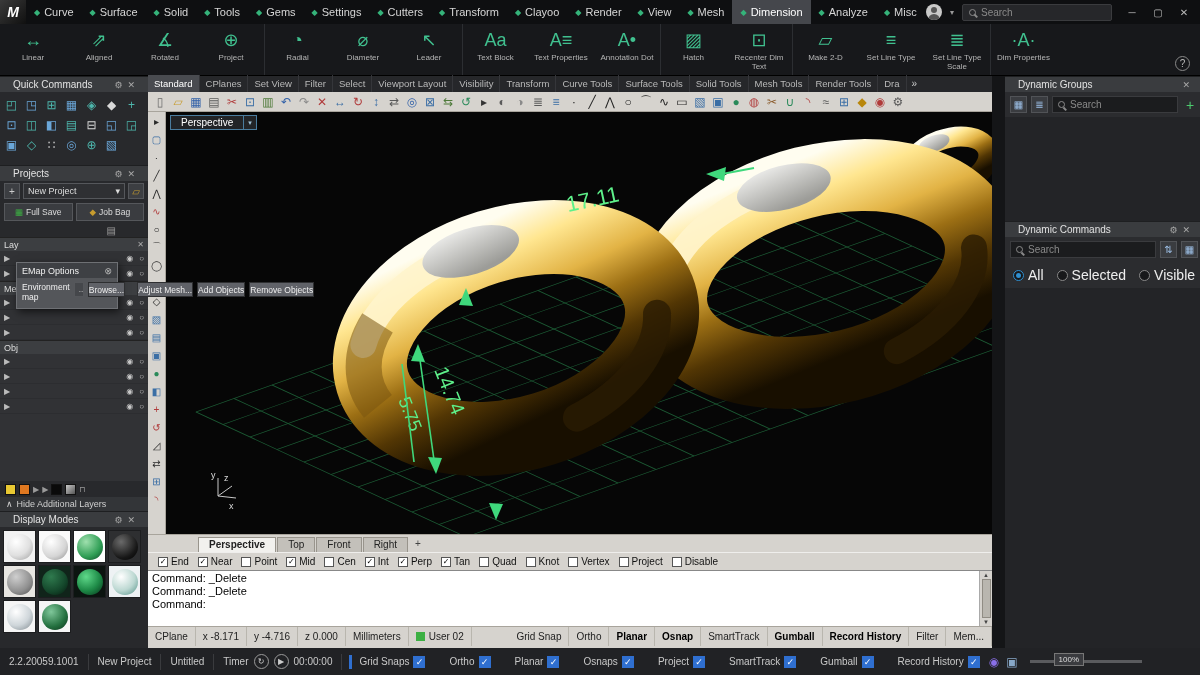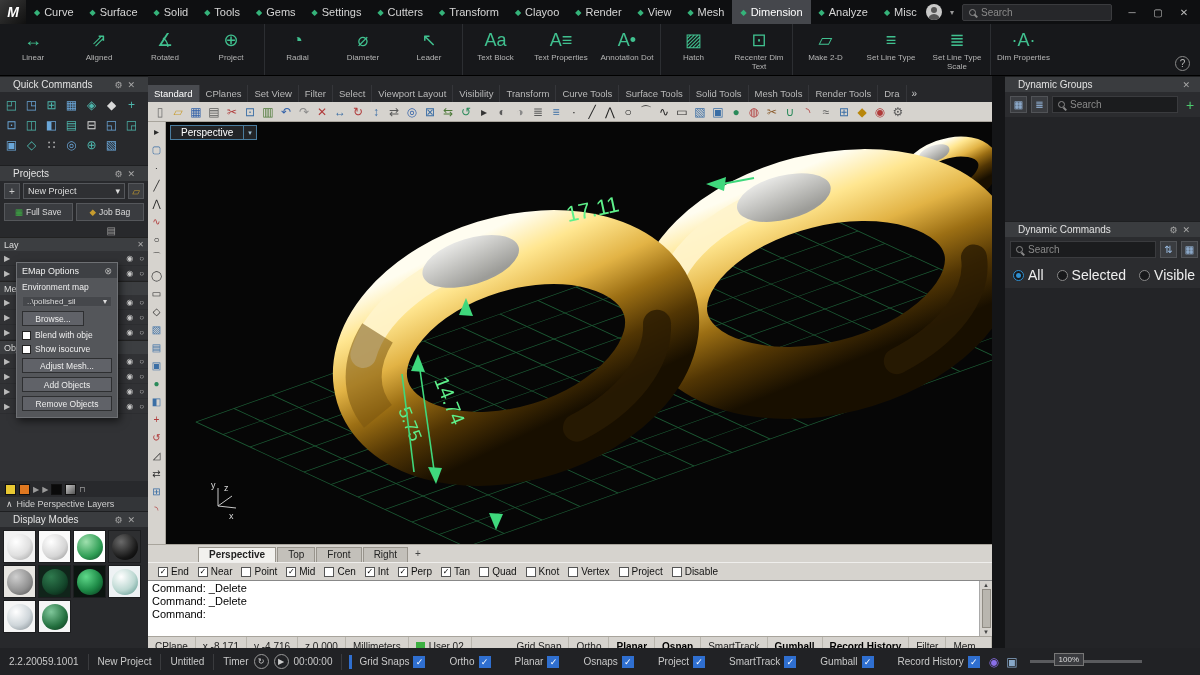--- a/index.html
+++ b/index.html
@@ -58,31 +58,31 @@
 .swg{color:#9a9a9a;font-size:8px}
 .hide-layers{height:14px;display:flex;align-items:center;gap:4px;font-size:9px;color:#cfcfcf;padding:0 6px;background:#333538}
 .dm-grid{display:flex;flex-wrap:wrap;gap:2px;padding:3px;background:#28292c}
 .dm-cell{width:33px;height:33px;display:flex;align-items:center;justify-content:center;border:1px solid #1c1d1f}
 .sphere{width:26px;height:26px;border-radius:50%}
 
 
 .emap{position:absolute;left:16px;top:262px;width:102px;background:#54565a;border:1px solid #6e7074;box-shadow:2px 3px 8px rgba(0,0,0,.6);z-index:20}
 .emap-title{height:15px;background:#3e4044;display:flex;align-items:center;padding:0 5px;font-size:9px;color:#eee}
 .emap-title .sp{margin-left:auto;color:#bbb;font-size:9px}
-.emap-body{padding:4px 5px 6px;display:flex;flex-direction:column;gap:4px}
+.emap-body{padding:4px 5px 6px;display:flex;flex-direction:row;gap:4px}
 .e-label{font-size:8.5px;color:#f0f0f0}
 .sel.small{height:15px;font-size:8px;background:#45474b}
 .ebtn{height:15px;background:#606268;border:1px solid #2e2f31;color:#eee;font-size:8.5px;display:flex;align-items:center;justify-content:center;white-space:nowrap}
 .ebtn.half{width:62px}
 .echk{display:flex;align-items:center;gap:4px;font-size:8.5px;color:#f0f0f0;white-space:nowrap;overflow:hidden}
 .echk .box{width:9px;height:9px;background:#fff;border:1px solid #222;flex:none}
 
 
 .main{position:absolute;left:148px;top:76px;width:844px;height:572px;background:#d6d3ce}
-.tabs-row{height:26px;background:#26272a;display:flex;align-items:flex-end}
+.tabs-row{height:16px;background:#26272a;display:flex;align-items:flex-end}
 .tabs-host{display:flex;height:100%;align-items:flex-end}
 .tab{padding:3px 6px;font-size:9.5px;color:#b9b9b9;border-right:1px solid #35363a;white-space:nowrap}
 .tab.active{background:#494b50;color:#fff}
 .tab-overflow{color:#ccc;font-size:10px;padding:3px 5px}
 .icons-row{height:20px;background:#d6d3ce;display:flex;align-items:center;padding:0 3px;border-bottom:1px solid #a8a49c}
 .tb-icon{width:18px;height:17px;display:flex;align-items:center;justify-content:center;font-size:12px}
 .vp-wrap{position:relative;height:422px;display:flex}
 .tool-strip{width:18px;background:#d6d3ce;display:flex;flex-direction:column;align-items:center;padding-top:2px;gap:4px;border-right:1px solid #a8a49c}
 .strip-icon{width:15px;height:14px;display:flex;align-items:center;justify-content:center;font-size:10px}
 .viewport{position:relative;flex:1;background:#000;overflow:hidden}
@@ -471,21 +471,21 @@
       <span class="sw" style="background: rgb(232, 200, 50);"></span>
       <span class="sw" style="background: rgb(224, 120, 32);"></span>
       <span class="swg">▶</span>
       <span class="swg">▶</span>
       <span class="sw" style="background: rgb(10, 10, 10);"></span>
       <span class="sw" style="background: linear-gradient(135deg, rgb(200, 200, 200), rgb(85, 85, 85));"></span>
       <span class="swg">⊓</span>
     </div>
     <div class="hide-layers">
       <span>∧</span>
-      <span>Hide Perspective Layers</span>
+      <span>Hide Additional Layers</span>
     </div>
 
     <div class="p-header">
       <span>Display Modes</span>
       <span class="sp">
         <span>⚙</span>
         <span>✕</span>
       </span>
     </div>
     <div class="dm-grid">

